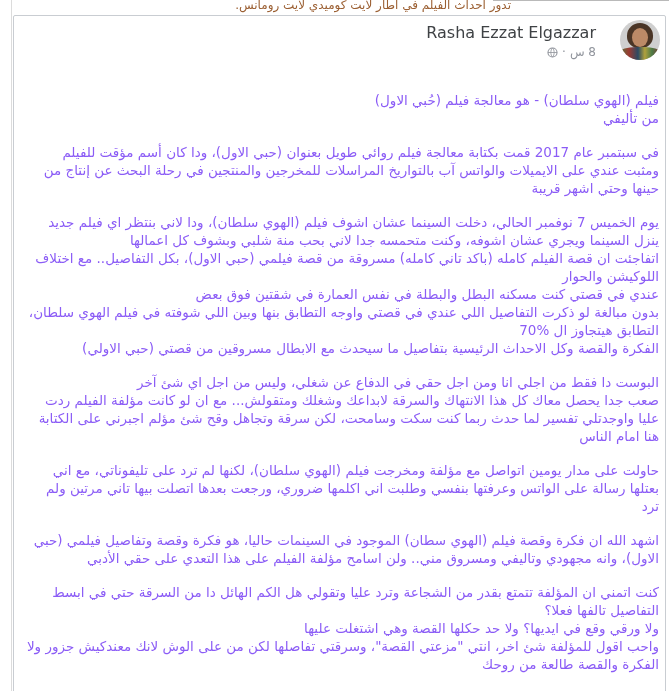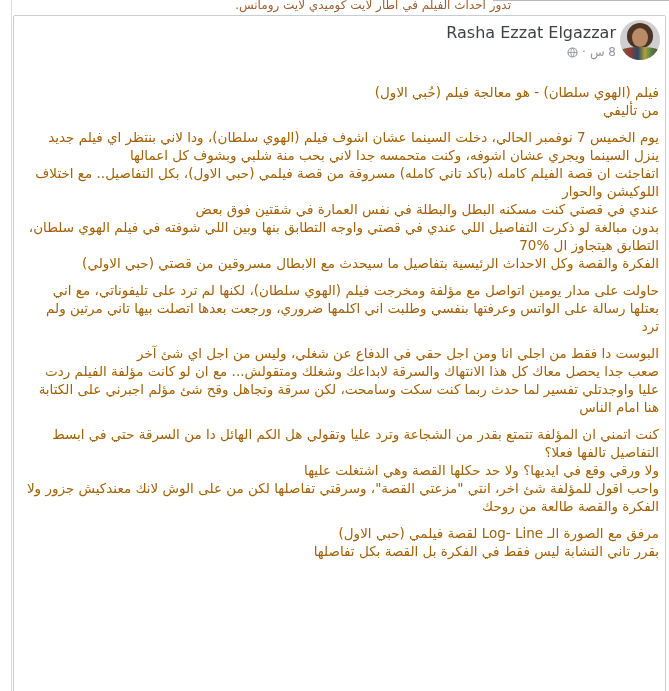--- a/index.html
+++ b/index.html
@@ -43,21 +43,21 @@
     background: #ffffff;
     border: 1px solid #c9cdd2;
     border-radius: 2px;
   }
 
   
   .post-header {
     direction: rtl;
     display: flex;
     align-items: flex-start;
-    gap: 4px;
+    gap: 24px;
     padding: 4px 5px 0 6px;
     min-height: 46px;
   }
   .avatar {
     width: 40px; height: 40px;
     border-radius: 50%;
     background: #cfcfcf;
     position: relative;
     overflow: hidden;
     flex: 0 0 auto;
@@ -109,24 +109,24 @@
   .meta-dot { color: #90949c; }
   .globe-icon { display: inline-block; width: 11px; height: 11px; }
 
   
   .post-text {
     direction: rtl;
     text-align: right;
     padding: 13px 6px 10px 12px;
   }
   .post-text p {
-    margin: 8px 0 9px 0;
+    margin: 16px 0 9px 0;
     font-size: 13.5px;
     line-height: 18px;
-    color: #a16207;
+    color: #8b5cf6;
     white-space: pre-line;
   }
 </style>
 </head>
 <body>
 
 <div class="page-edge-left"></div>
 <div class="top-right-line"></div>
 
 <div class="prev-fragment" style="color: rgb(155, 95, 50);">تدور أحداث الفيلم في اطار لايت كوميدي لايت رومانس.</div>
@@ -151,28 +151,31 @@
           </svg>
         </span>
       </span>
     </div>
   </div>
 
   <div class="post-text">
 
   <p>فيلم (الهوي سلطان) - هو معالجة فيلم (حُبي الاول)
 من تأليفي</p>
+      <p>في سبتمبر عام 2017 قمت بكتابة معالجة فيلم روائي طويل بعنوان (حبي الاول)، ودا كان أسم مؤقت للفيلم
+ومثبت عندي على الايميلات والواتس آب بالتواريخ المراسلات للمخرجين والمنتجين في رحلة البحث عن إنتاج من حينها وحتي اشهر قريبة</p>
       <p>يوم الخميس 7 نوفمبر الحالي، دخلت السينما عشان اشوف فيلم (الهوي سلطان)، ودا لاني بنتظر اي فيلم جديد ينزل السينما ويجري عشان اشوفه، وكنت متحمسه جدا لاني بحب منة شلبي وبشوف كل اعمالها
 اتفاجئت ان قصة الفيلم كامله (باكد تاني كامله) مسروقة من قصة فيلمي (حبي الاول)، بكل التفاصيل.. مع اختلاف اللوكيشن والحوار
 عندي في قصتي كنت مسكنه البطل والبطلة في نفس العمارة في شقتين فوق بعض
 بدون مبالغة لو ذكرت التفاصيل اللي عندي في قصتي واوجه التطابق بنها وبين اللي شوفته في فيلم الهوي سلطان، التطابق هيتجاوز ال %70
 الفكرة والقصة وكل الاحداث الرئيسية بتفاصيل ما سيحدث مع الابطال مسروقين من قصتي (حبي الاولي)</p>
-      <p>حاولت على مدار يومين اتواصل مع مؤلفة ومخرجت فيلم (الهوي سلطان)، لكنها لم ترد على تليفوناتي، مع اني بعتلها رسالة على الواتس وعرفتها بنفسي وطلبت اني اكلمها ضروري، ورجعت بعدها اتصلت بيها تاني مرتين ولم ترد</p>
       <p>البوست دا فقط من اجلي انا ومن اجل حقي في الدفاع عن شغلي، وليس من اجل اي شئ آخر
 صعب جدا يحصل معاك كل هذا الانتهاك والسرقة لابداعك وشغلك ومتقولش... مع ان لو كانت مؤلفة الفيلم ردت عليا واوجدتلي تفسير لما حدث ربما كنت سكت وسامحت، لكن سرقة وتجاهل وقح شئ مؤلم اجبرني على الكتابة هنا امام الناس</p>
+      <p>حاولت على مدار يومين اتواصل مع مؤلفة ومخرجت فيلم (الهوي سلطان)، لكنها لم ترد على تليفوناتي، مع اني بعتلها رسالة على الواتس وعرفتها بنفسي وطلبت اني اكلمها ضروري، ورجعت بعدها اتصلت بيها تاني مرتين ولم ترد</p>
+      <p>اشهد الله ان فكرة وقصة فيلم (الهوي سطان) الموجود في السينمات حاليا، هو فكرة وقصة وتفاصيل فيلمي (حبي الاول)، وانه مجهودي وتاليفي ومسروق مني.. ولن اسامح مؤلفة الفيلم على هذا التعدي على حقي الأدبي</p>
       <p>كنت اتمني ان المؤلفة تتمتع بقدر من الشجاعة وترد عليا وتقولي هل الكم الهائل دا من السرقة حتي في ابسط التفاصيل تالفها فعلا؟
 ولا ورقي وقع في ايديها؟ ولا حد حكلها القصة وهي اشتغلت عليها
 واحب اقول للمؤلفة شئ اخر، انتي "مزعتي القصة"، وسرقتي تفاصلها لكن من على الوش لانك معندكيش جزور ولا الفكرة والقصة طالعة من روحك</p>
       <p>مرفق مع الصورة الـ Log- Line لقصة فيلمي (حبي الاول)
 بقرر تاني التشابة ليس فقط في الفكرة بل القصة بكل تفاصلها</p>
     </div>
 
 </div>
 
 </body></html>

